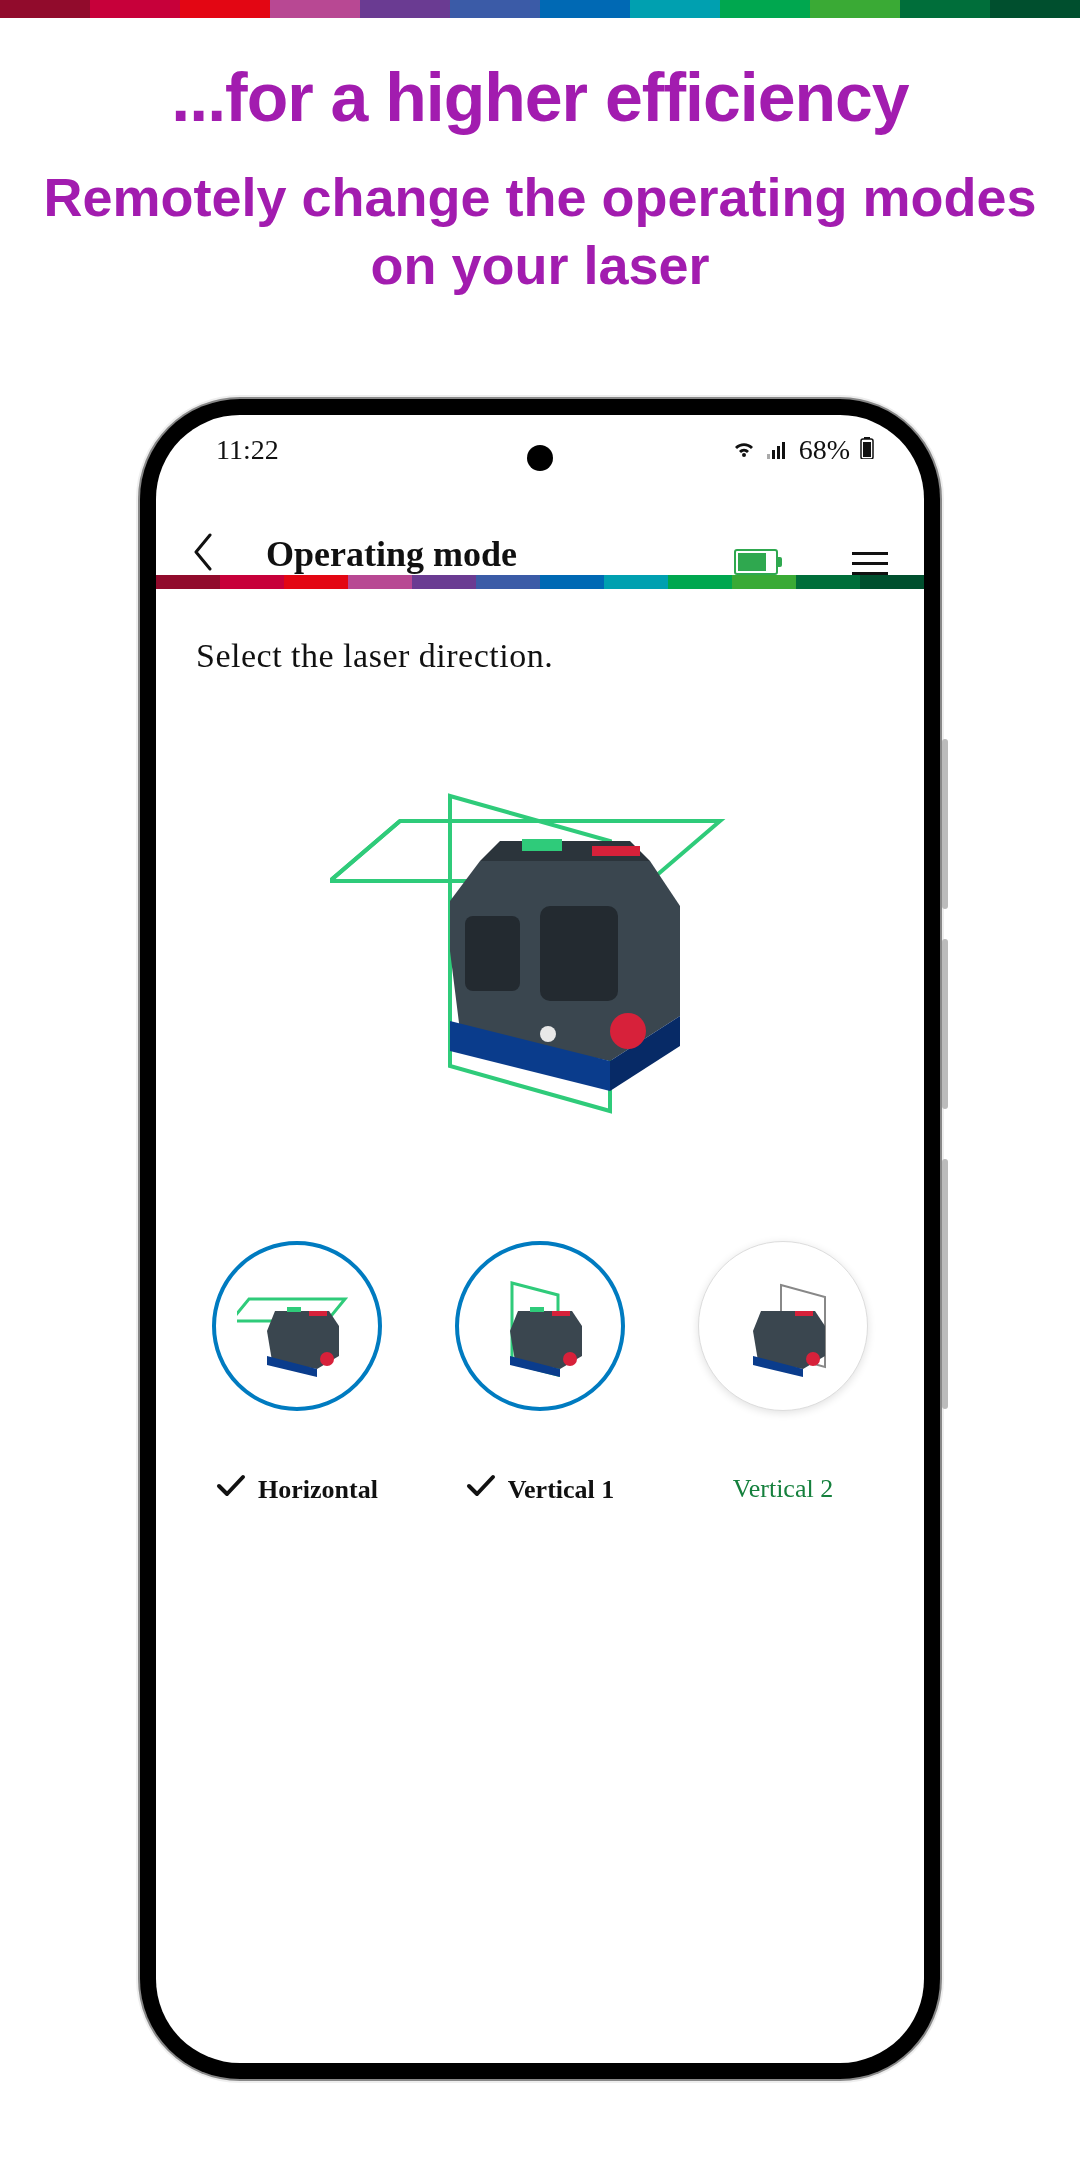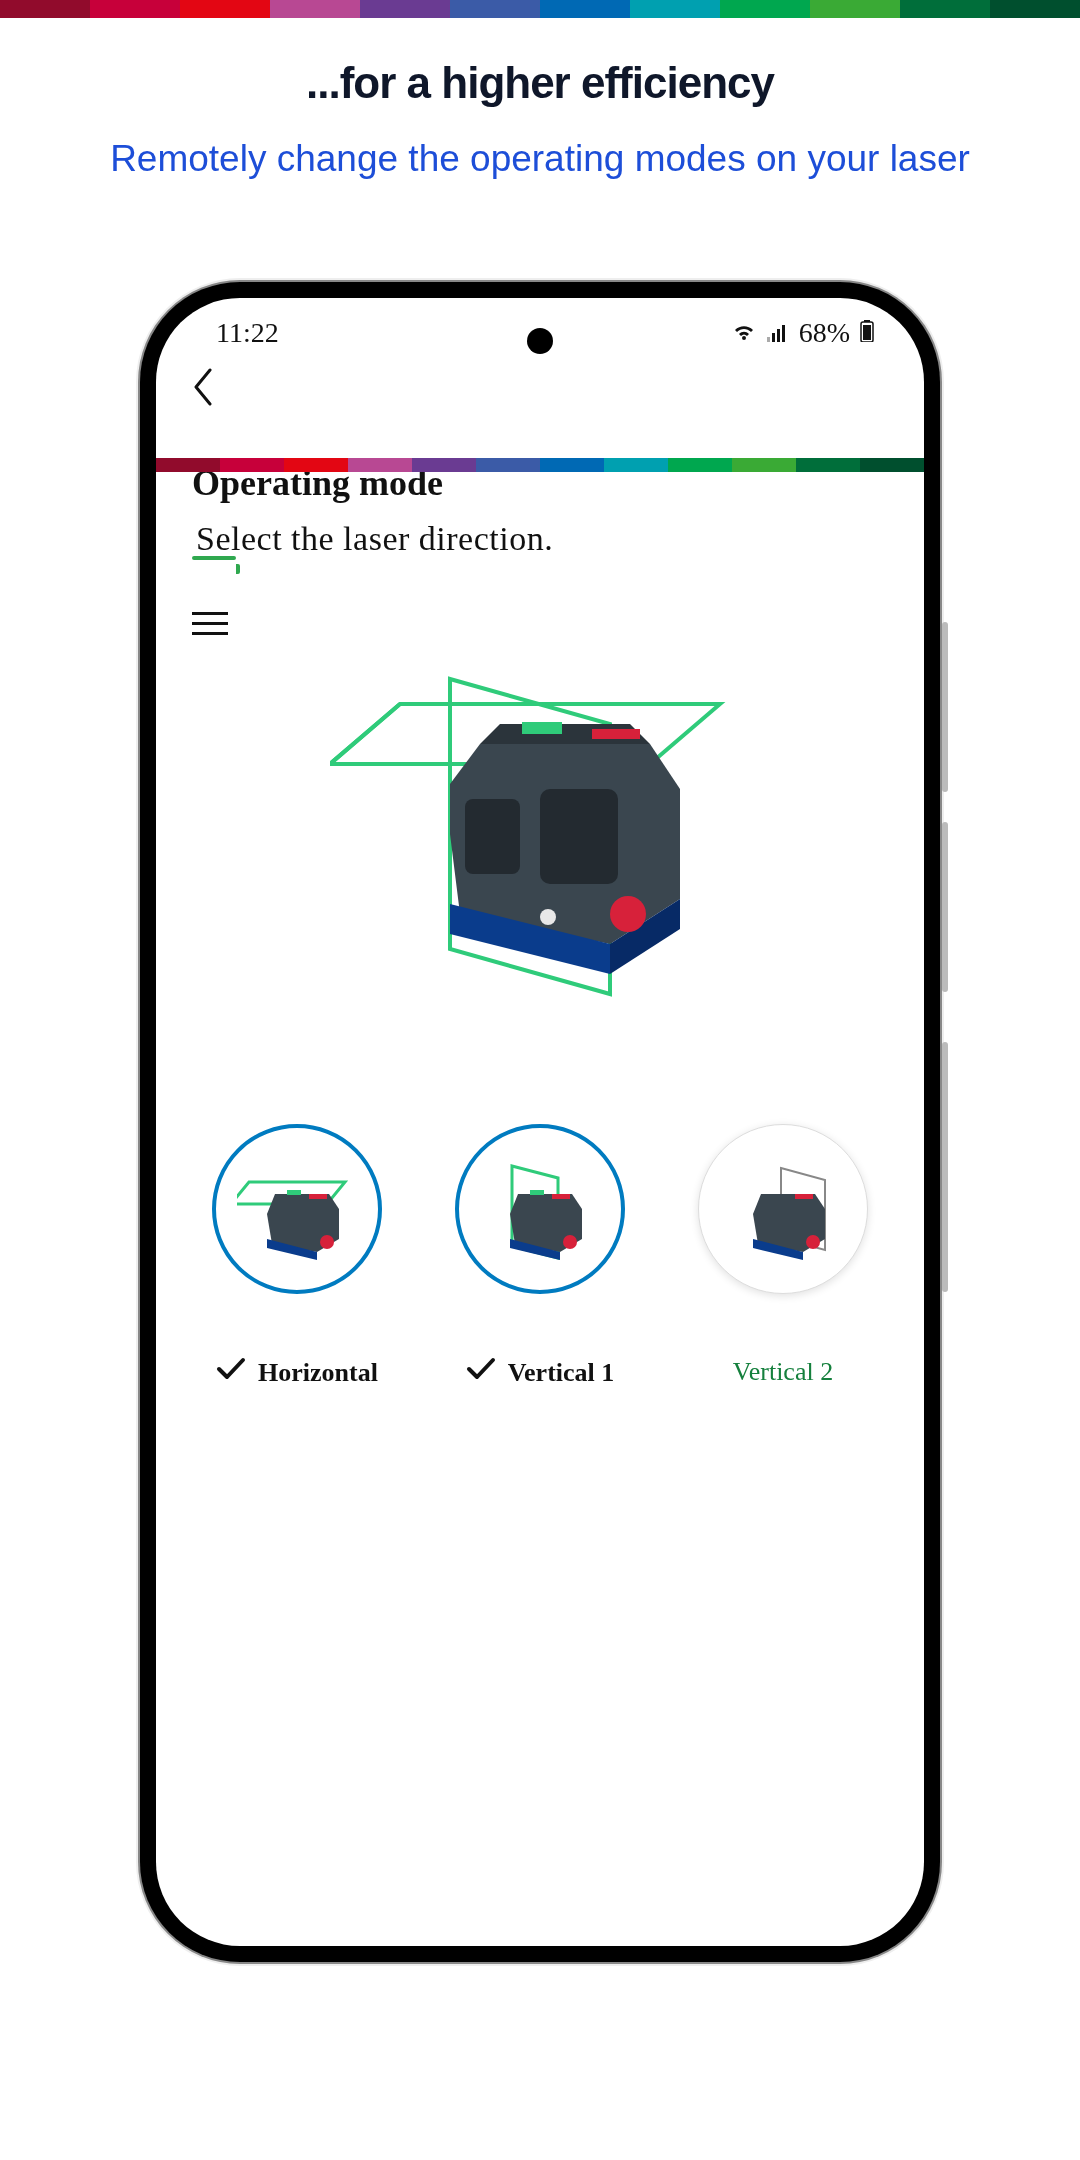--- a/index.html
+++ b/index.html
@@ -15,30 +15,30 @@
     height: 18px;
     display: flex;
   }
   .brand-bar-top > div { flex: 1; }
 
   .promo {
     text-align: center;
     padding: 40px 40px 30px;
   }
   .promo-title {
-    font-size: 44px;
+    font-size: 68px;
     font-weight: 800;
-    color: #0f172a;
+    color: #a21caf;
     letter-spacing: -1px;
     margin-bottom: 28px;
   }
   .promo-sub {
-    font-size: 37px;
-    font-weight: 400;
-    color: #1d4ed8;
+    font-size: 54px;
+    font-weight: 700;
+    color: #a21caf;
     line-height: 1.25;
   }
 
   .phone-wrap {
     display: flex;
     justify-content: center;
     margin-top: 70px;
     font-family: Liberation Serif, serif;
   }
   .phone {
@@ -90,24 +90,23 @@
   }
   .statusbar .right {
     display: flex;
     align-items: center;
     gap: 10px;
   }
 
   .appbar {
     height: 90px;
     display: flex;
-    align-items: flex-start;
+    align-items: flex-end;
     padding: 0 36px;
     gap: 52px;
-    flex-direction: column;
   }
   .appbar-title {
     font-size: 36px;
     font-weight: 800;
     color: #111;
     flex: 1;
   }
   .back-chevron svg { width: 22px; height: 38px; }
   .battery-ind {
     width: 44px; height: 26px;

